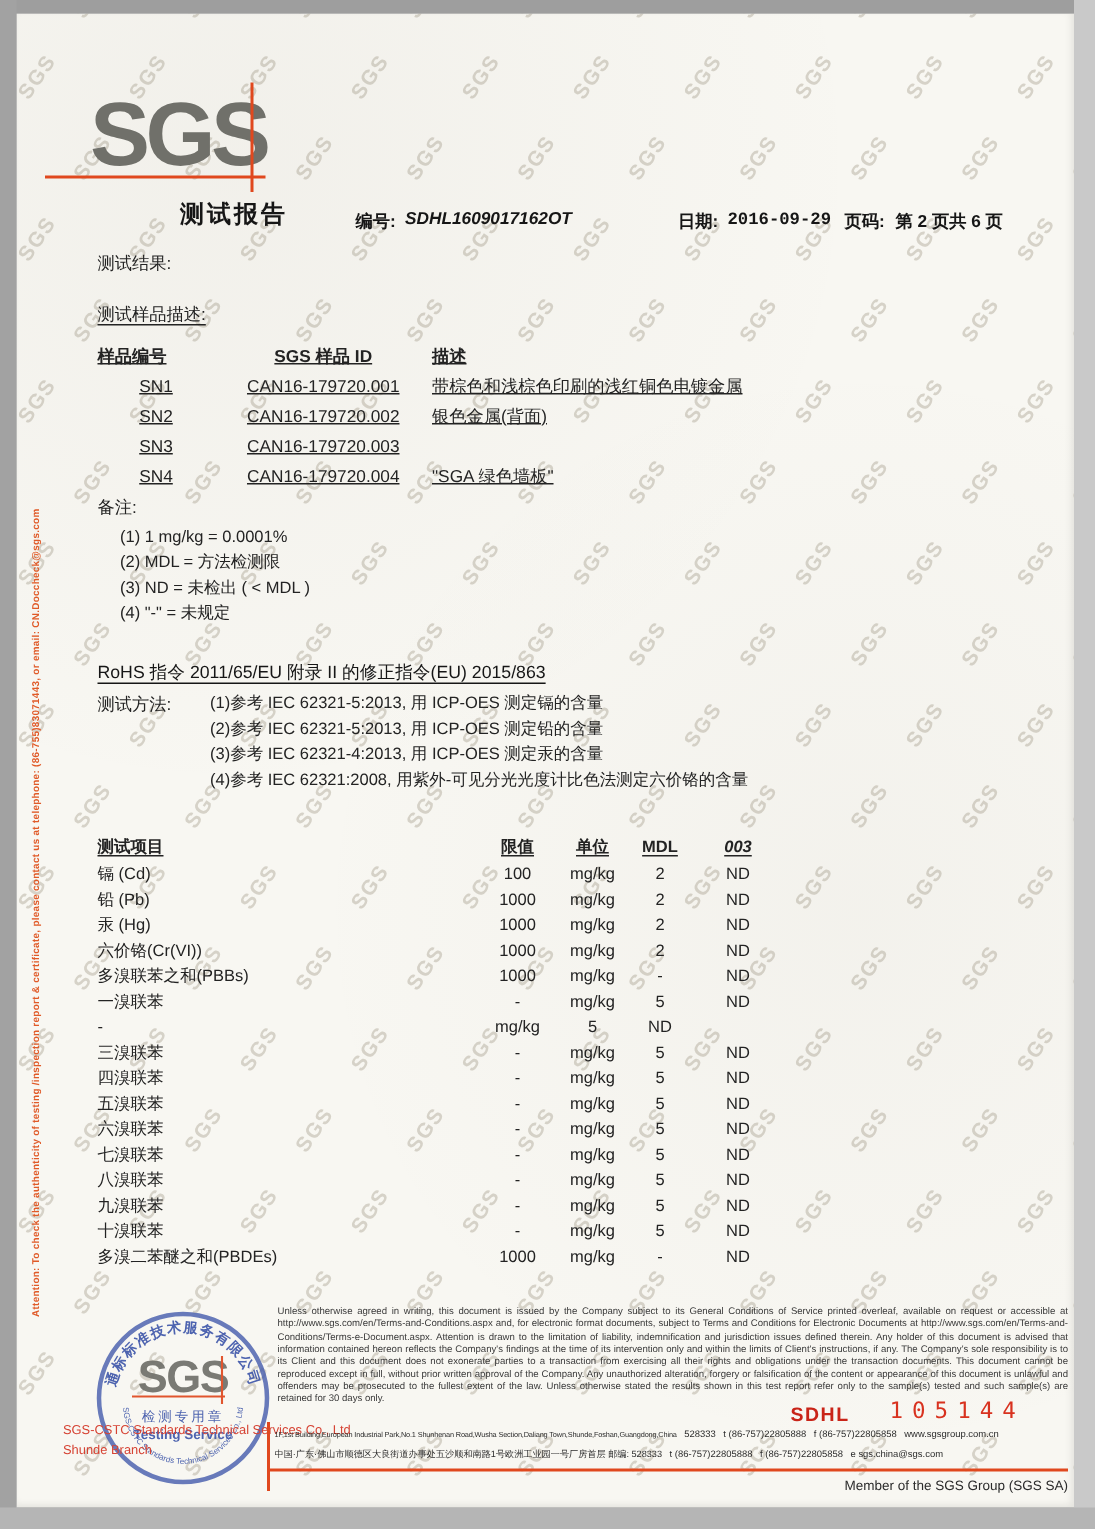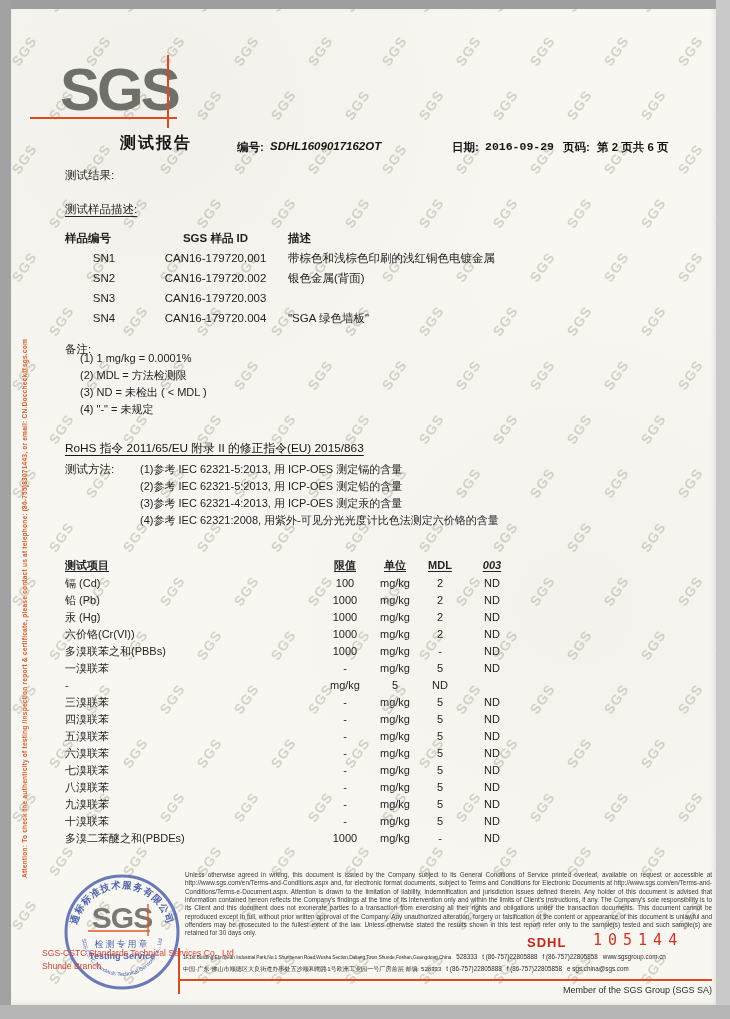--- a/index.html
+++ b/index.html
@@ -27,28 +27,28 @@
   #logo-hline{left:30px;top:117px;width:147px;height:2px;background:#e0481e;}
   #logo-vline{left:167px;top:55px;width:2px;height:73px;background:#e0481e;}
   #report-title{left:120px;top:133px;font-size:16px;font-weight:700;color:#161616;letter-spacing:2px;}
   
   .hmeta{top:140px;font-size:11.5px;font-weight:700;color:#161616;white-space:nowrap;}
   
   .sec{font-size:11.5px;color:#232323;}
   .ul{text-decoration:underline;text-underline-offset:3px;}
   
   #sample-table{left:65px;top:228px;width:580px;font-size:11.5px;color:#232323;}
-  #sample-table .row{display:grid;grid-template-columns:78px 145px 1fr;height:20px;line-height:20px;}
+  #sample-table .row{display:grid;grid-template-columns:78px 145px 1fr;height:20px;line-height:20px;text-decoration:underline;}
   #sample-table .h{font-weight:700;}
   #sample-table .c1{text-align:left;}
   #sample-table .row .c1v{text-align:center;}
   #sample-table .c2{text-align:center;}
   #sample-table .c3{text-align:left;}
   
-  #notes-label{left:65px;top:342px;}
+  #notes-label{left:65px;top:331px;}
   #notes-list{left:80px;top:350px;font-size:11px;color:#232323;line-height:17px;}
   
   #rohs-heading{left:65px;top:441px;font-size:11.8px;font-weight:400;color:#161616;}
   #method-label{left:65px;top:462px;}
   #method-list{left:140px;top:461px;font-size:11px;color:#232323;line-height:17px;}
   
   #result-table{left:65px;top:555px;width:460px;font-size:11px;color:#232323;}
   #result-table .rrow{display:grid;grid-template-columns:252px 56px 44px 46px 58px;height:17px;line-height:17px;}
   #result-table .rrow div{text-align:center;}
   #result-table .rrow div:first-child{text-align:left;}

